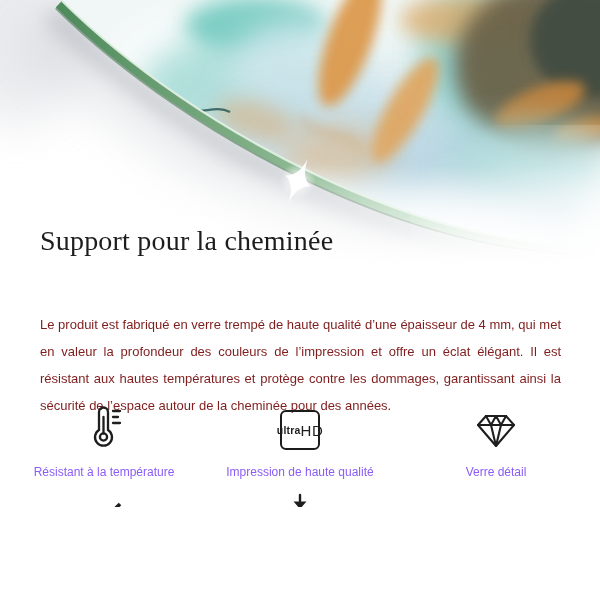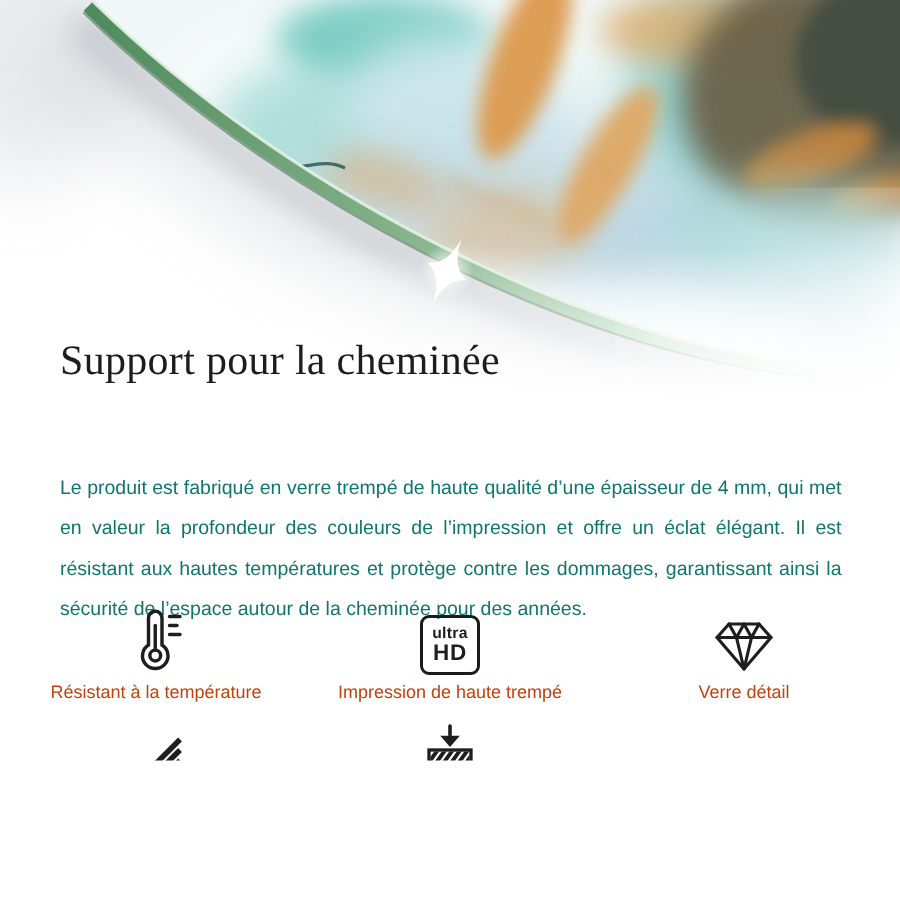--- a/index.html
+++ b/index.html
@@ -20,40 +20,40 @@
     position:absolute; top:224px; left:40px; margin:0;
     font-family:"Liberation Serif", serif;
     font-weight:400; font-size:28px; line-height:34px;
     color:#1d1d1d; letter-spacing:.2px; z-index:5;
   }
   .title span { display:block; }
 
   
   .desc {
     position:absolute; top:311px; left:40px; width:521px; margin:0;
-    font-size:13px; line-height:27px; color:#0f766e;
+    font-size:13px; line-height:27px; color:#7f1d1d;
     text-align:justify; z-index:5;
   }
 
   
   .features {
     position:absolute; top:404px; left:6px; width:588px;
     display:grid; grid-template-columns:repeat(3,1fr); row-gap:13px; z-index:5;
   }
   .feature { display:flex; flex-direction:column; align-items:center; color:#1e1e1e; }
   .f-icon { height:46px; display:flex; align-items:flex-end; justify-content:center; }
-  .f-label { margin-top:4px; font-size:12px; line-height:14px; color:#c2410c; white-space:nowrap; }
+  .f-label { margin-top:15px; font-size:12px; line-height:14px; color:#8b5cf6; white-space:nowrap; }
 
   .uhd {
     width:40px; height:40px; box-sizing:border-box;
     border:2.5px solid #1b1b1b; border-radius:6px;
-    display:flex; flex-direction:column; align-items:center; justify-content:center;
+    display:flex; flex-direction:row; align-items:center; justify-content:center;
   }
   .uhd .t1 { font-size:10.5px; font-weight:600; line-height:11px; letter-spacing:.2px; }
-  .uhd .t2 { font-size:15px;  font-weight:700; line-height:15px; letter-spacing:.5px; }
+  .uhd .t2 { font-size:15px;  font-weight:400; line-height:15px; letter-spacing:.5px; }
 </style>
 </head>
 <body>
 
 <div class="page">
 
   <div class="hero">
     <svg width="600" height="280" viewBox="0 0 600 280">
       <defs>
         <clipPath id="glassClip">
@@ -166,21 +166,21 @@
       <span class="f-label">Résistant à la température</span>
     </div>
 
     <div class="feature">
       <span class="f-icon">
         <span class="uhd">
           <span class="t1">ultra</span>
           <span class="t2">HD</span>
         </span>
       </span>
-      <span class="f-label">Impression de haute trempé</span>
+      <span class="f-label">Impression de haute qualité</span>
     </div>
 
 
     <div class="feature">
       <span class="f-icon">
         <svg width="44" height="40" viewBox="0 0 44 40" fill="none" stroke="currentColor" stroke-width="2.1" stroke-linecap="round" stroke-linejoin="round">
           <path d="M12 6 H32 L40 15 L22 36 L4 15 Z"></path>
           <path d="M4 15 H40"></path>
           <path d="M12 6 L17 15 L22 6 L27 15 L32 6"></path>
           <path d="M17 15 L22 36 M27 15 L22 36"></path>

